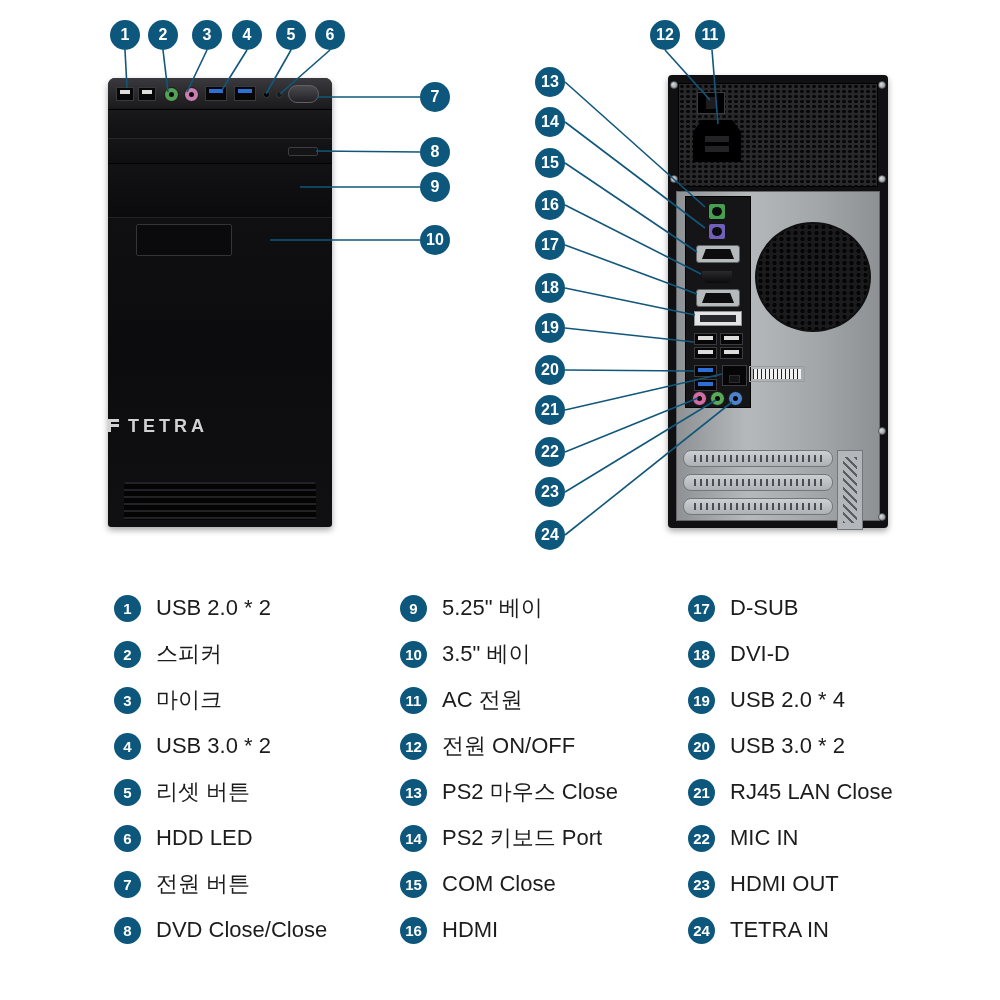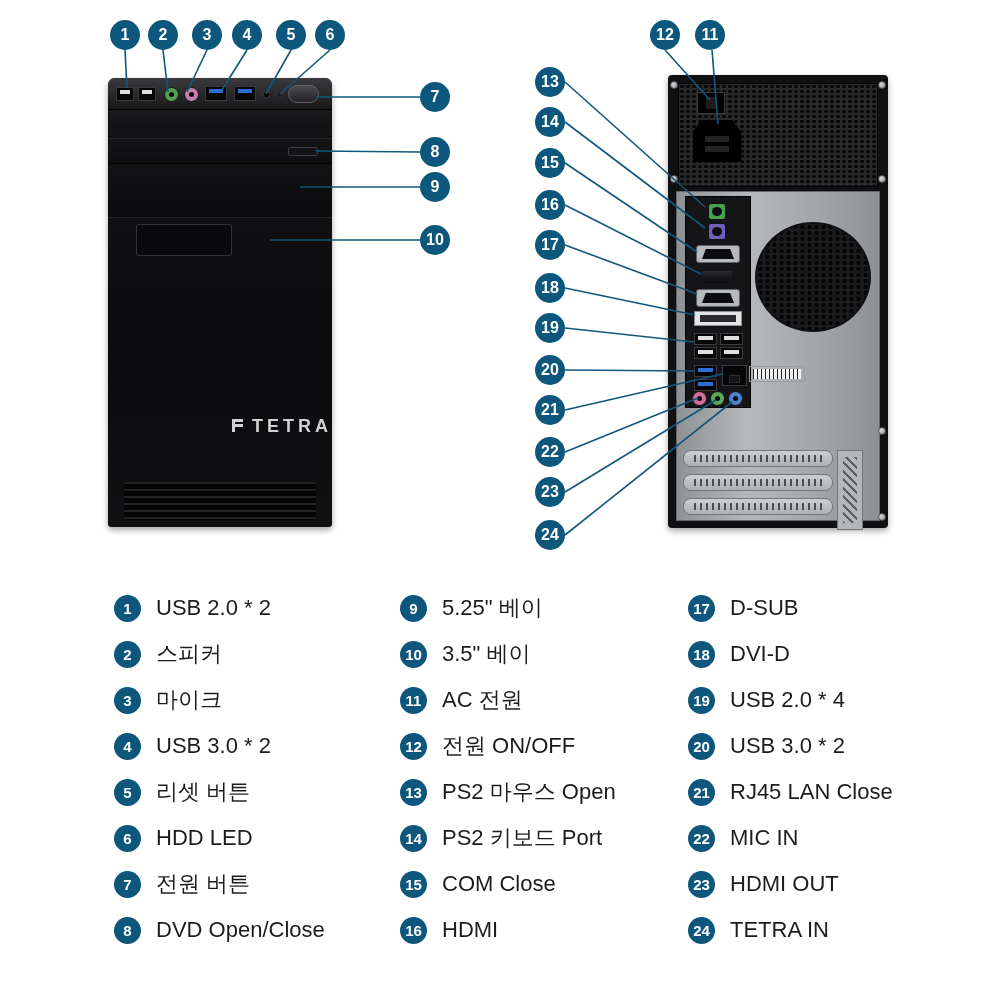--- a/index.html
+++ b/index.html
@@ -30,21 +30,21 @@
   .power-btn { position:absolute; left:180px; top:7px; width:31px; height:18px; border-radius:9px;
     background:linear-gradient(180deg,#4a4a4f,#232326); border:1px solid #606065; }
   .dvd-row { position:absolute; left:0; right:0; top:60px; height:26px; border-top:1px solid #27272a;
     border-bottom:1px solid #030304; background:linear-gradient(180deg,#151517,#0e0e10); }
   .eject-btn { position:absolute; right:14px; top:8px; width:30px; height:9px; border:1px solid #3d3d41;
     background:#141416; border-radius:2px; }
   .bay525 { position:absolute; left:0; right:0; top:88px; height:52px; border-bottom:1px solid #222226;
     background:linear-gradient(180deg,#121214,#0b0b0d); }
   .bay35 { position:absolute; left:28px; top:146px; width:96px; height:32px; background:#0a0a0c;
     border:1px solid #333338; border-radius:2px; }
-  .logo { position:absolute; left:0; right:0; top:338px; text-align:right; color:#d2d2d4;
+  .logo { position:absolute; left:0; right:0; top:338px; text-align:left; color:#d2d2d4;
     font-size:18px; font-weight:bold; letter-spacing:4px; }
   .logo-glyph { display:inline-block; vertical-align:middle; width:13px; height:13px; margin-right:7px;
     position:relative; top:-2px; }
   .logo-glyph::before { content:""; position:absolute; left:0; top:0; width:11px; height:3px;
     background:#d2d2d4; box-shadow:0 5px 0 #d2d2d4; }
   .logo-glyph::after { content:""; position:absolute; left:0; top:0; width:3px; height:13px; background:#d2d2d4; }
   .front-vent { position:absolute; left:16px; top:404px; width:192px; height:38px; border-radius:3px;
     background:repeating-linear-gradient(180deg,#232327 0 2px,#040405 2px 7px); }
 
   
@@ -247,21 +247,21 @@
     <div class="lrow">
         <span class="lc">6</span>
         <span class="ll">HDD LED</span>
       </div>
     <div class="lrow">
         <span class="lc">7</span>
         <span class="ll">전원 버튼</span>
       </div>
     <div class="lrow">
         <span class="lc">8</span>
-        <span class="ll">DVD Open/Close</span>
+        <span class="ll">DVD Close/Close</span>
       </div>
   </div>
 
   <div class="lcol" style="left:400px">
     <div class="lrow">
         <span class="lc">9</span>
         <span class="ll">5.25" 베이</span>
       </div>
     <div class="lrow">
         <span class="lc">10</span>
@@ -270,21 +270,21 @@
     <div class="lrow">
         <span class="lc">11</span>
         <span class="ll">AC 전원</span>
       </div>
     <div class="lrow">
         <span class="lc">12</span>
         <span class="ll">전원 ON/OFF</span>
       </div>
     <div class="lrow">
         <span class="lc">13</span>
-        <span class="ll">PS2 마우스 Open</span>
+        <span class="ll">PS2 마우스 Close</span>
       </div>
     <div class="lrow">
         <span class="lc">14</span>
         <span class="ll">PS2 키보드 Port</span>
       </div>
     <div class="lrow">
         <span class="lc">15</span>
         <span class="ll">COM Close</span>
       </div>
     <div class="lrow">

